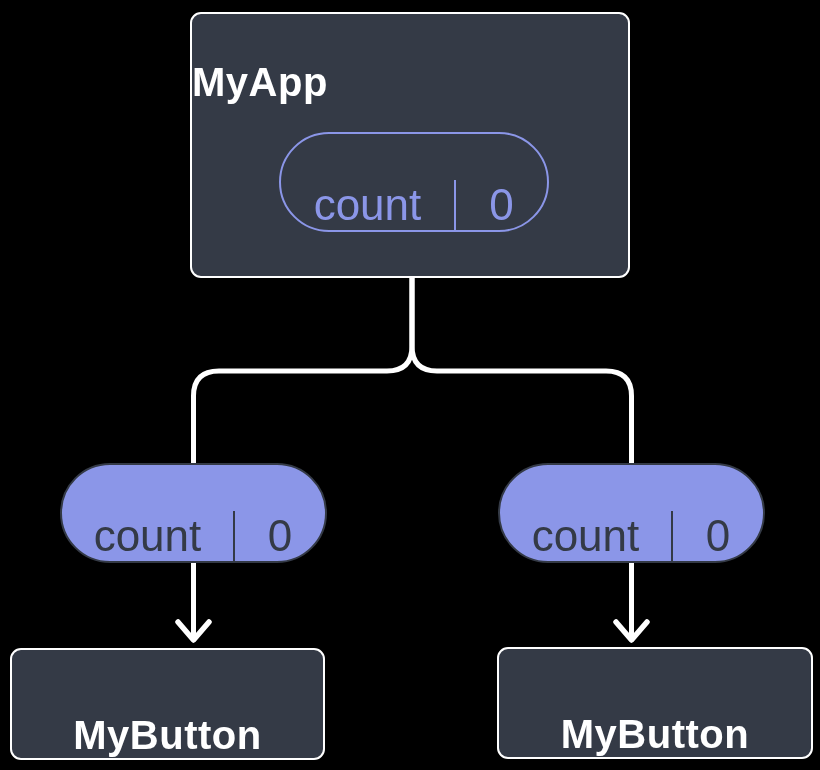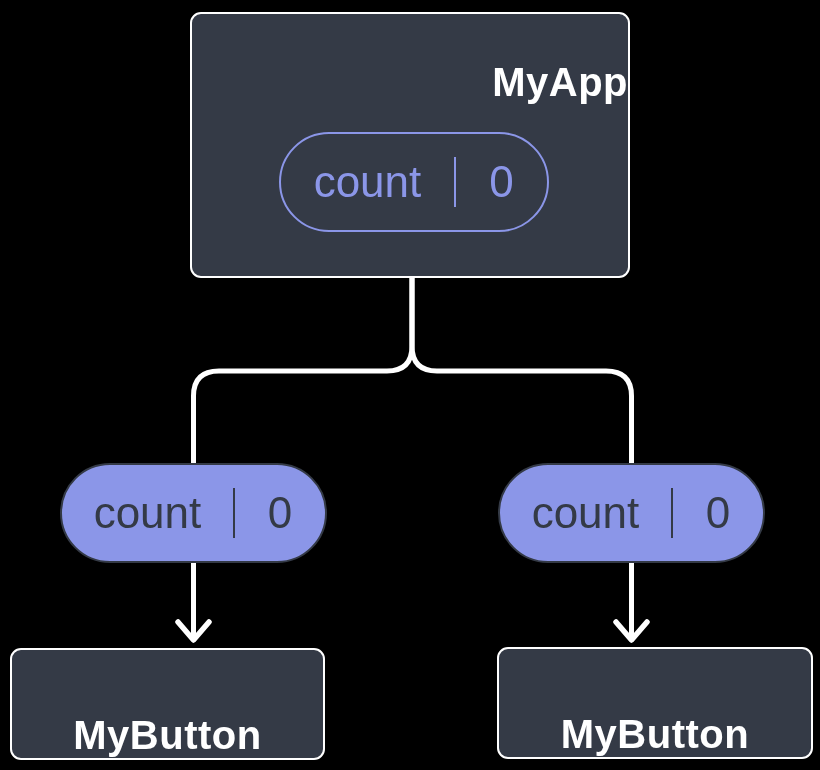--- a/index.html
+++ b/index.html
@@ -58,28 +58,28 @@
     color: #ffffff;
     font-size: 40px;
     font-weight: 700;
     letter-spacing: 0.5px;
   }
   .root-title {
     position: absolute;
     left: 0;
     top: 46px;
     width: 100%;
-    text-align: right;
+    text-align: left;
   }
   .pill {
     position: absolute;
     box-sizing: border-box;
     border-radius: 50px;
     display: flex;
-    align-items: center;
+    align-items: flex-end;
     font-size: 44px;
     overflow: hidden;
   }
   .pill .seg {
     display: flex;
     align-items: center;
     justify-content: center;
   }
   .pill .seg.name {
     flex: 0 0 65%;

